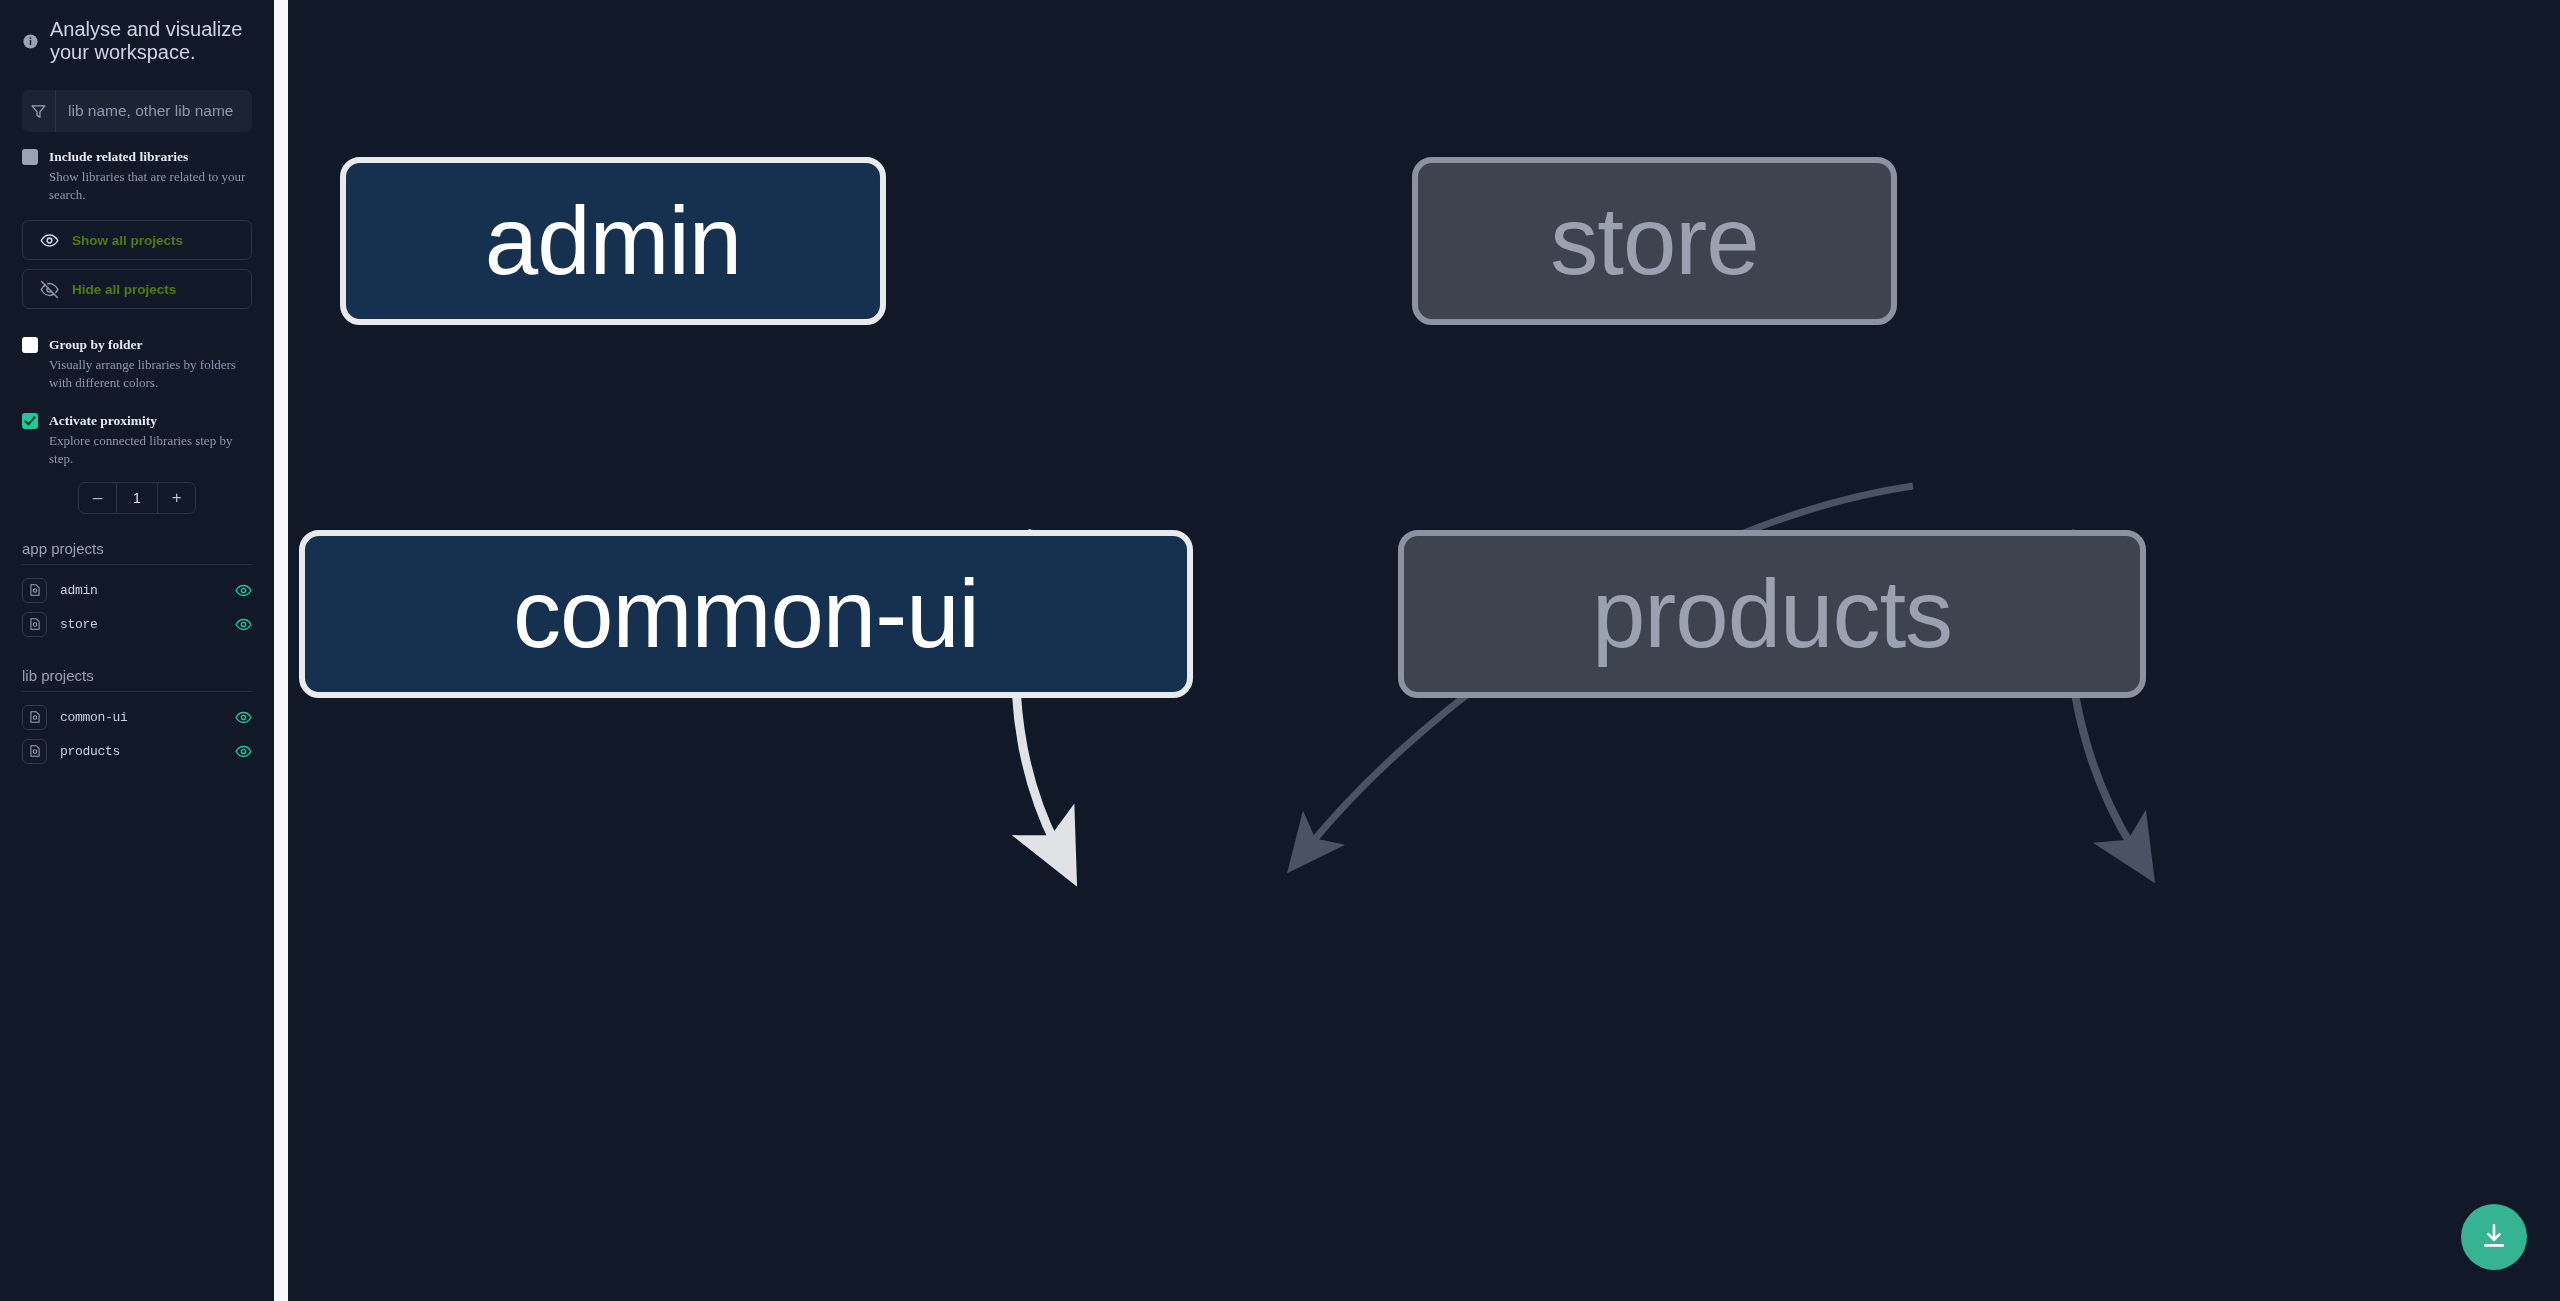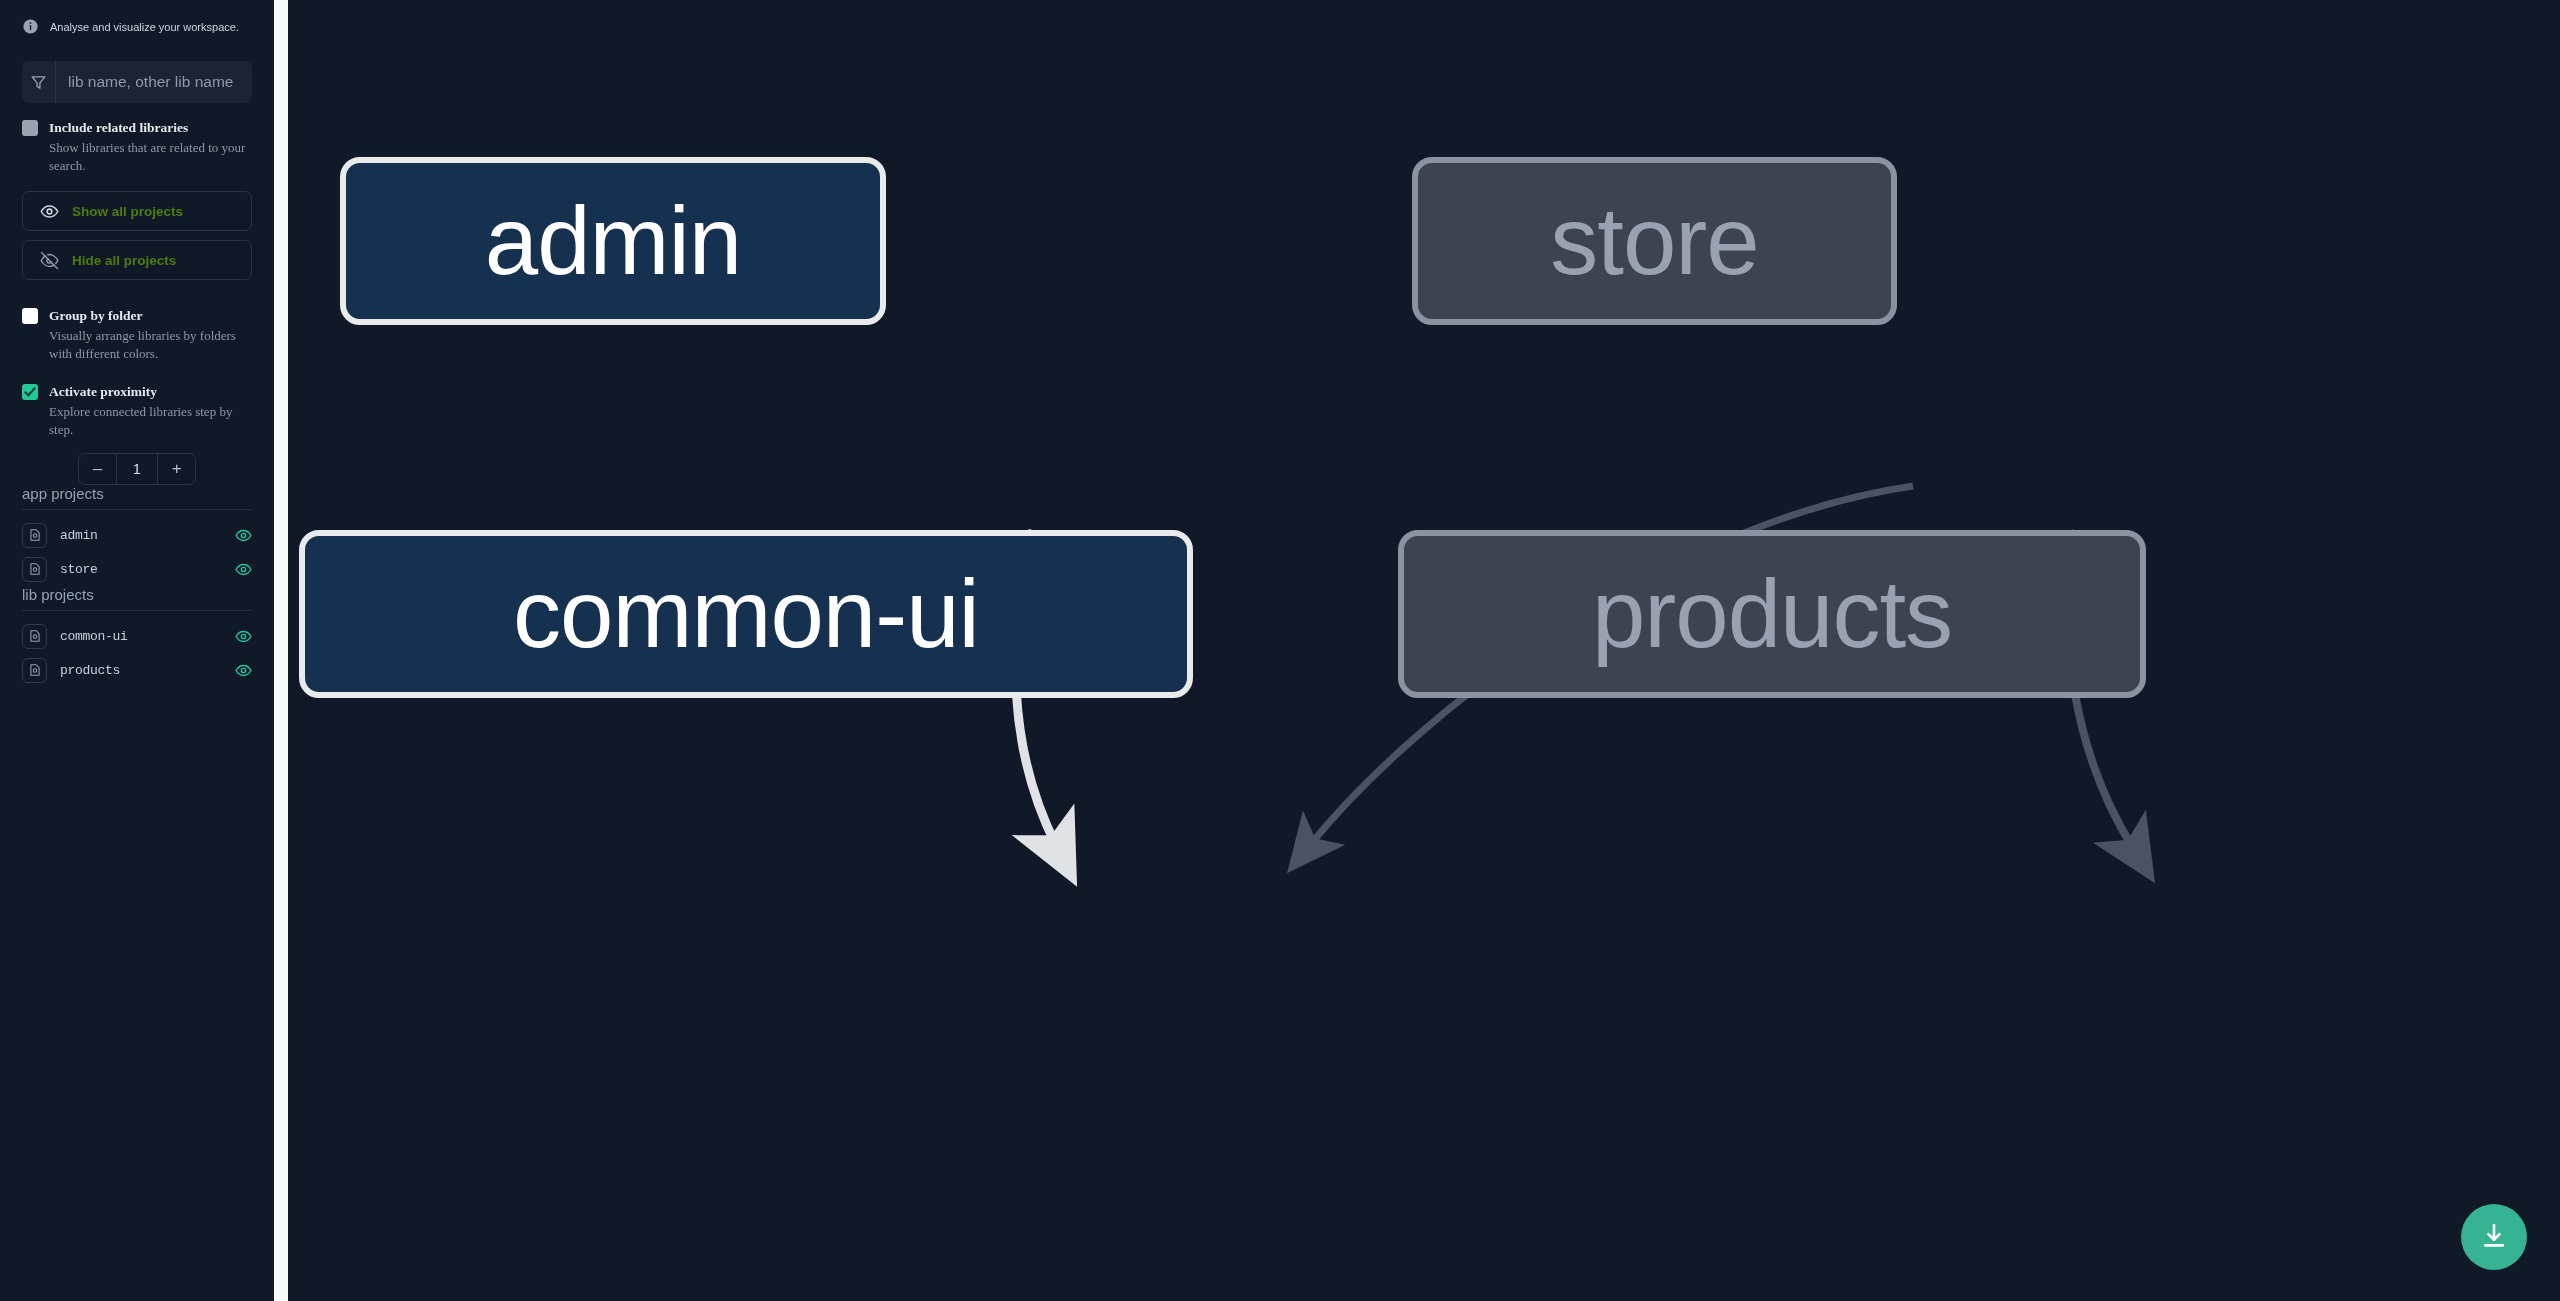--- a/index.html
+++ b/index.html
@@ -55,21 +55,21 @@
   .monitor-icon { width: 22px; height: 22px; flex: 0 0 22px; margin-left: 6px; }
 
   .sb-tagline {
     display: flex;
     align-items: center;
     gap: 11px;
     padding: 18px 22px 14px 22px;
   }
   .info-icon { width: 17px; height: 17px; flex: 0 0 17px; }
   .sb-tagline-text {
-    font-size: 11px;
+    font-size: 20px;
     color: #cbd5e1;
   }
 
   .sb-body { padding: 12px 22px 0 22px; }
 
   .search-wrap {
     display: flex;
     align-items: stretch;
     height: 42px;
     background: #1c2433;
@@ -191,21 +191,21 @@
     border-right: 1px solid #2b3446;
   }
 
   .group-title {
     font-size: 15px;
     color: #94a3b8;
     padding: 0 0 7px 0;
     border-bottom: 1px solid #26303f;
     margin-bottom: 8px;
   }
-  .group-block { }
+  .group-block { margin-top: 26px; }
   .proj-row {
     display: flex;
     align-items: center;
     height: 34px;
     gap: 13px;
     cursor: pointer;
   }
   .proj-chip {
     width: 25px; height: 25px;
     flex: 0 0 25px;

